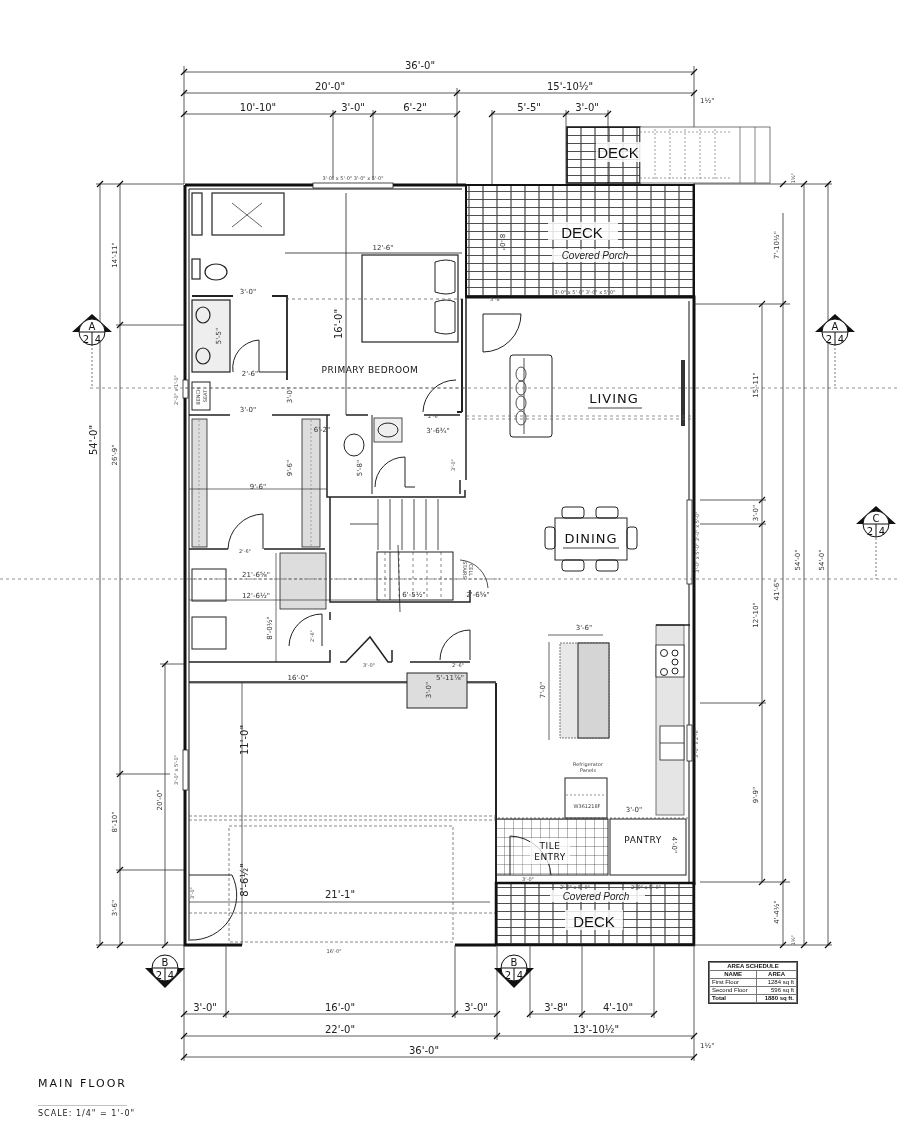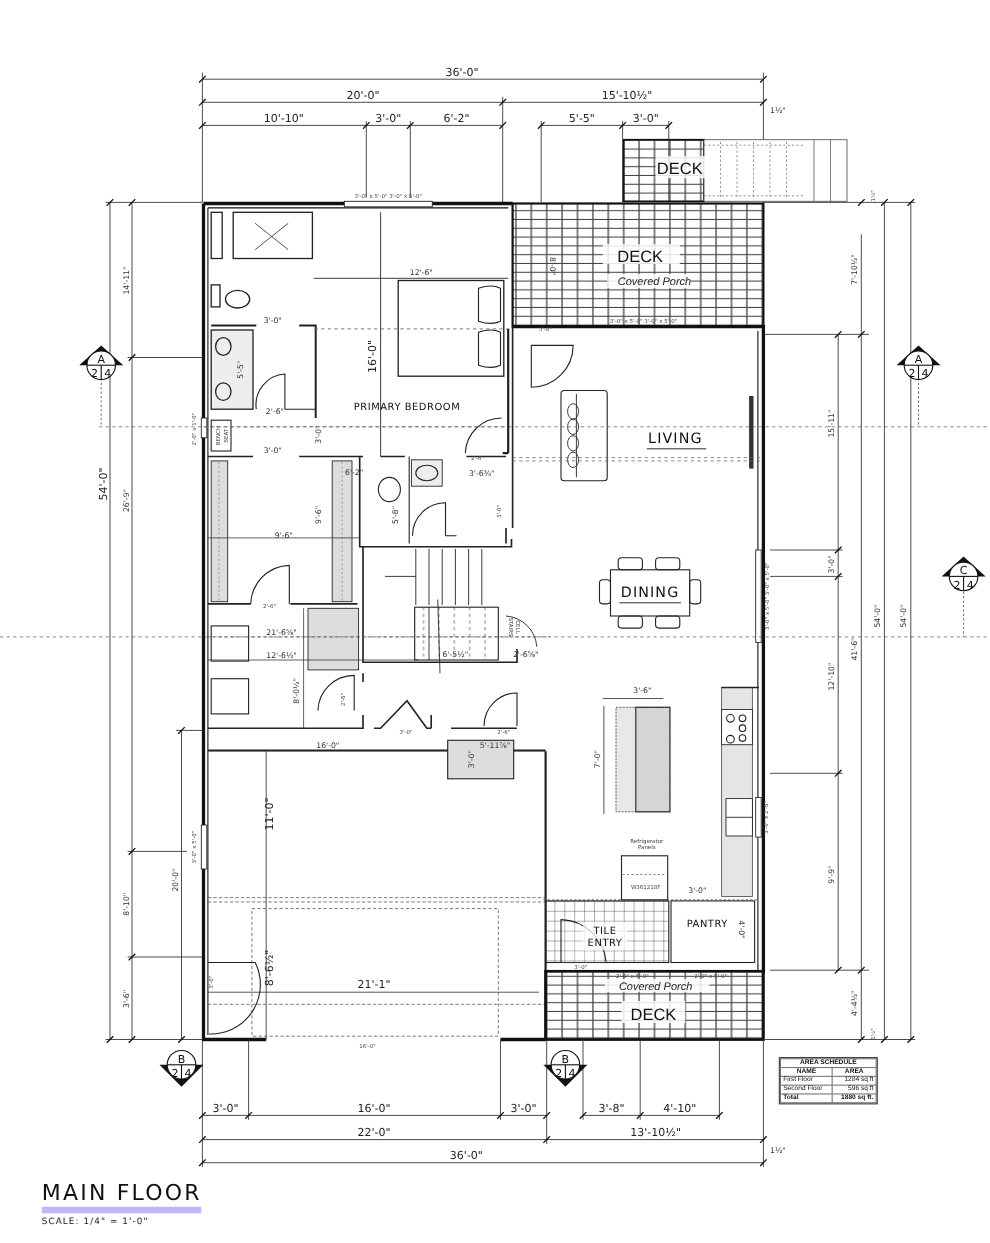--- a/index.html
+++ b/index.html
@@ -7,21 +7,21 @@
   svg{position:absolute;left:0;top:0;}
   .dim{font-family:"DejaVu Sans",sans-serif;font-size:10px;fill:#222;}
   .dimsm{font-family:"DejaVu Sans",sans-serif;font-size:7px;fill:#333;}
   .tiny{font-family:"DejaVu Sans",sans-serif;font-size:5px;fill:#444;}
   .room{font-family:"DejaVu Sans",sans-serif;font-size:13px;fill:#111;letter-spacing:1px;}
   .roomsm{font-family:"DejaVu Sans",sans-serif;font-size:9px;fill:#111;letter-spacing:0.5px;}
   .deck{font-family:"Liberation Sans",sans-serif;font-size:15px;fill:#111;}
   .porch{font-family:"Liberation Sans",sans-serif;font-size:10px;fill:#222;font-style:italic;}
   .marker{font-family:"DejaVu Sans",sans-serif;font-size:10px;fill:#111;}
   .title-block{position:absolute;left:38px;top:1072px;}
-  .title-main{font-family:"DejaVu Sans",sans-serif;font-size:20px;letter-spacing:2px;color:#111;border-bottom:6px solid #c4b5fd;padding-bottom:1px;display:inline-block;}
+  .title-main{font-family:"DejaVu Sans",sans-serif;font-size:11px;letter-spacing:2px;color:#111;border-bottom:1px solid #c4b5fd;padding-bottom:15px;display:inline-block;}
   .title-scale{font-family:"DejaVu Sans",sans-serif;font-size:8px;letter-spacing:1px;color:#222;margin-top:3px;}
   .schedule{position:absolute;left:708px;top:961px;width:88px;border:1px solid #333;font-family:"Liberation Sans",sans-serif;font-size:6px;background:#fff;}
   .schedule table{border-collapse:collapse;width:100%;}
   .schedule td,.schedule th{border:1px solid #777;padding:0 2px;line-height:7px;}
   .schedule th{font-weight:bold;text-align:center;}
   .schedule td.a{text-align:right;}
   .schedule tr.total td{font-weight:bold;}
 </style>
 </head>
 <body>

